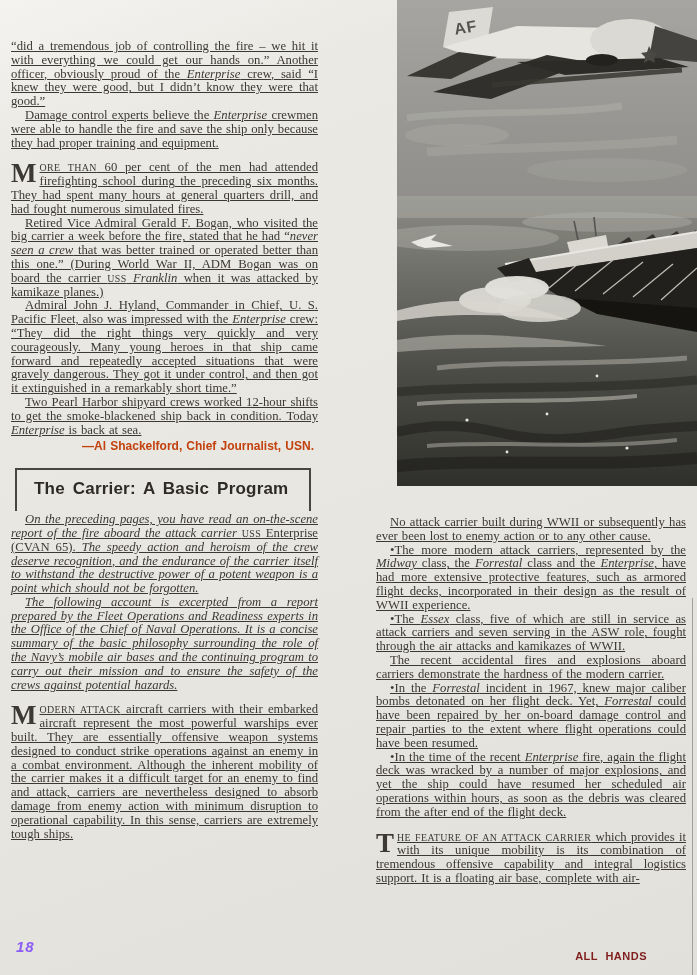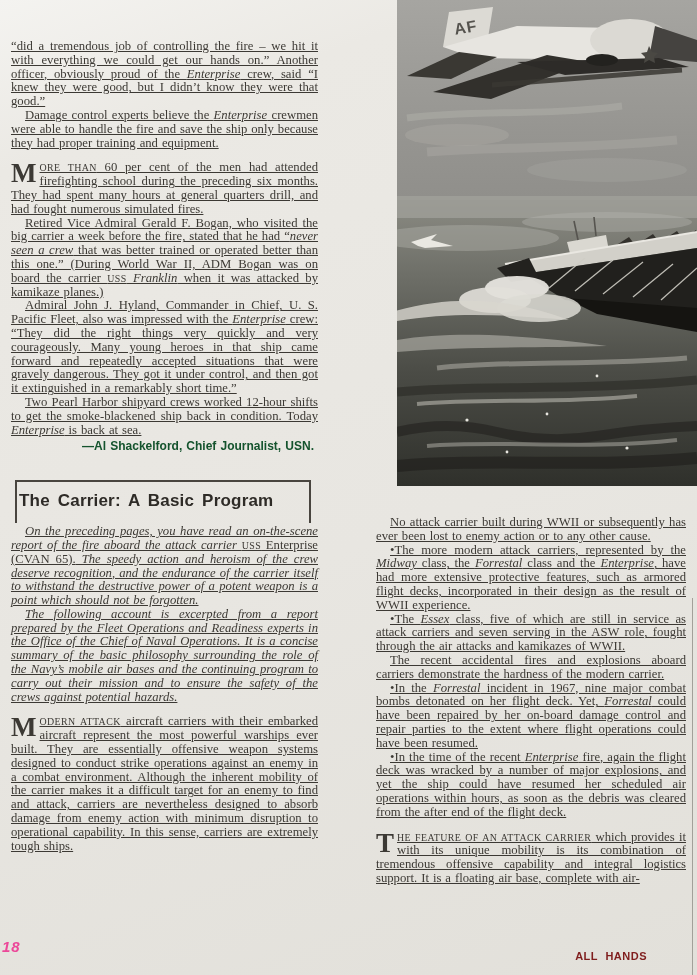--- a/index.html
+++ b/index.html
@@ -13,29 +13,29 @@
   #right-col{left:376px;top:516px;width:310px;}
   p.para{margin:0;text-decoration:underline;}
   p.indent{text-indent:14px;}
   p.gap{margin-top:11px;}
   p.ital{font-style:italic;}
   .i{font-style:italic;}
   .rm{font-style:normal;}
   .sc{text-transform:uppercase;font-size:.78em;letter-spacing:.4px;}
   .dropcap{float:left;font-weight:bold;font-size:27px;line-height:22px;padding:1px 3px 0 0;}
   #byline{font-family:"Liberation Sans",sans-serif;font-weight:bold;font-size:12px;
-    text-align:right;padding-right:4px;margin-top:3px;color:#14532d;}
-  #feature-box{border:2px solid #49453f;border-bottom:none;margin:26px 7px 2px 4px;
-    padding:7px 10px 10px 2px;}
+    text-align:right;padding-right:4px;margin-top:3px;color:#c2410c;}
+  #feature-box{border:2px solid #49453f;border-bottom:none;margin:14px 7px 2px 4px;
+    padding:7px 10px 10px 17px;}
   #feature-box .title-line{font-family:"Liberation Sans",sans-serif;font-weight:bold;
     font-size:17px;line-height:24px;color:#2e2b27;word-spacing:3px;letter-spacing:.2px;}
   #feature-paras{}
   #illustration{position:absolute;left:397px;top:0;width:300px;height:486px;}
-  #page-num{position:absolute;left:2px;top:938px;font-family:"Liberation Sans",sans-serif;
-    font-weight:bold;font-style:italic;font-size:15px;color:#ec4899;letter-spacing:1px;}
+  #page-num{position:absolute;left:16px;top:938px;font-family:"Liberation Sans",sans-serif;
+    font-weight:bold;font-style:italic;font-size:15px;color:#8b5cf6;letter-spacing:1px;}
   #footer-brand{position:absolute;right:50px;top:950px;font-family:"Liberation Sans",sans-serif;
     font-weight:bold;font-size:11px;color:#7f1d1d;word-spacing:4px;letter-spacing:.5px;}
   #edge-line{position:absolute;right:4px;top:598px;width:1.5px;height:377px;background:#97948d;opacity:.85;}
 </style>
 </head>
 <body>
 
 <svg id="illustration" viewBox="0 0 300 486" xmlns="http://www.w3.org/2000/svg" preserveAspectRatio="none">
   <defs>
     <linearGradient id="skyG" x1="0" y1="0" x2="0" y2="1">
@@ -142,21 +142,21 @@
       <p class="para gap"><span class="dropcap">M</span><span class="sc">odern attack</span><span> aircraft carriers with their embarked aircraft represent the most powerful warships ever built. They are essentially offensive weapon systems designed to conduct strike operations against an enemy in a combat environment. Although the inherent mobility of the carrier makes it a difficult target for an enemy to find and attack, carriers are nevertheless designed to absorb damage from enemy action with minimum disruption to operational capability. In this sense, carriers are extremely tough ships.</span></p>
     </div>
 </div>
 
 <div id="right-col" class="col">
   <div>
       <p class="para indent"><span>No attack carrier built during WWII or subsequently has ever been lost to enemy action or to any other cause.</span></p>
       <p class="para indent"><span>•The more modern attack carriers, represented by the </span><span class="i">Midway</span><span> class, the </span><span class="i">Forrestal</span><span> class and the </span><span class="i">Enterprise</span><span>, have had more extensive protective features, such as armored flight decks, incorporated in their design as the result of WWII experience.</span></p>
       <p class="para indent"><span>•The </span><span class="i">Essex</span><span> class, five of which are still in service as attack carriers and seven serving in the ASW role, fought through the air attacks and kamikazes of WWII.</span></p>
       <p class="para indent"><span>The recent accidental fires and explosions aboard carriers demonstrate the hardness of the modern carrier.</span></p>
-      <p class="para indent"><span>•In the </span><span class="i">Forrestal</span><span> incident in 1967, nine major combat bombs detonated on her flight deck. Yet, </span><span class="i">Forrestal</span><span> could have been repaired by her on-board damage control and repair parties to the extent where flight operations could have been resumed.</span></p>
+      <p class="para indent"><span>•In the </span><span class="i">Forrestal</span><span> incident in 1967, knew major caliber bombs detonated on her flight deck. Yet, </span><span class="i">Forrestal</span><span> could have been repaired by her on-board damage control and repair parties to the extent where flight operations could have been resumed.</span></p>
       <p class="para indent"><span>•In the time of the recent </span><span class="i">Enterprise</span><span> fire, again the flight deck was wracked by a number of major explosions, and yet the ship could have resumed her scheduled air operations within hours, as soon as the debris was cleared from the after end of the flight deck.</span></p>
       <p class="para gap"><span class="dropcap">T</span><span class="sc">he feature of an attack carrier</span><span> which provides it with its unique mobility is its combination of tremendous offensive capability and integral logistics support. It is a floating air base, complete with air-</span></p>
     </div>
 </div>
 
 <div id="page-num">18</div>
 <div id="footer-brand">ALL HANDS</div>
 <div id="edge-line"></div>
 
 </body></html>

